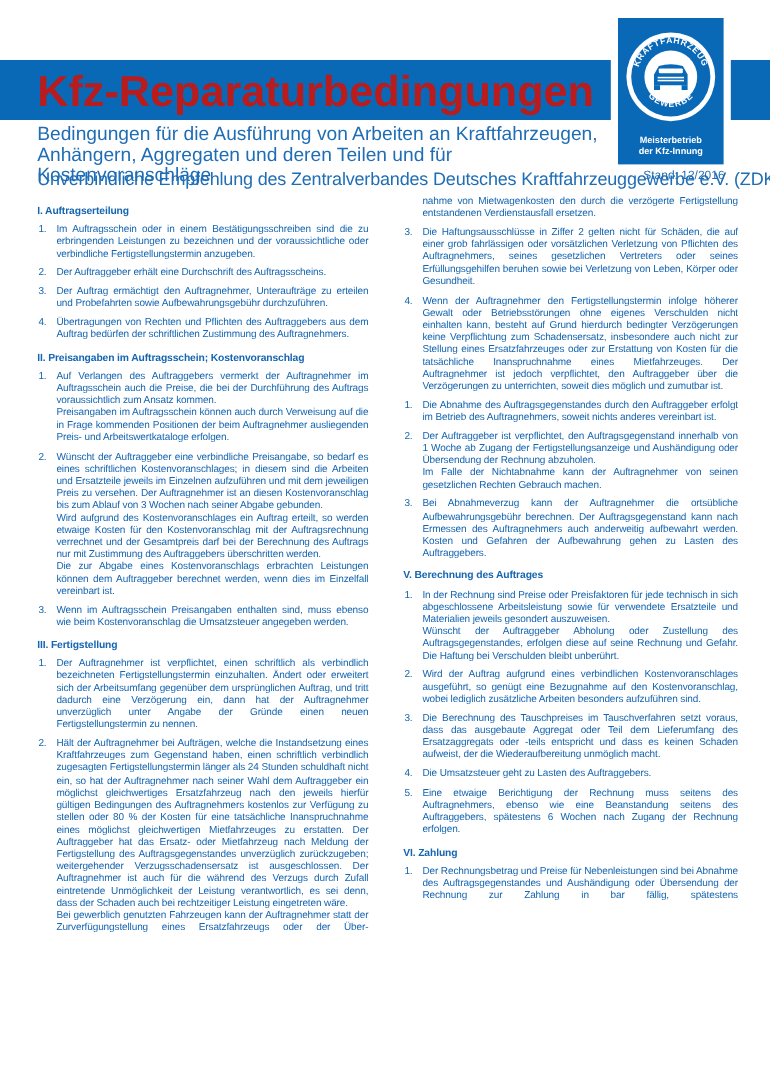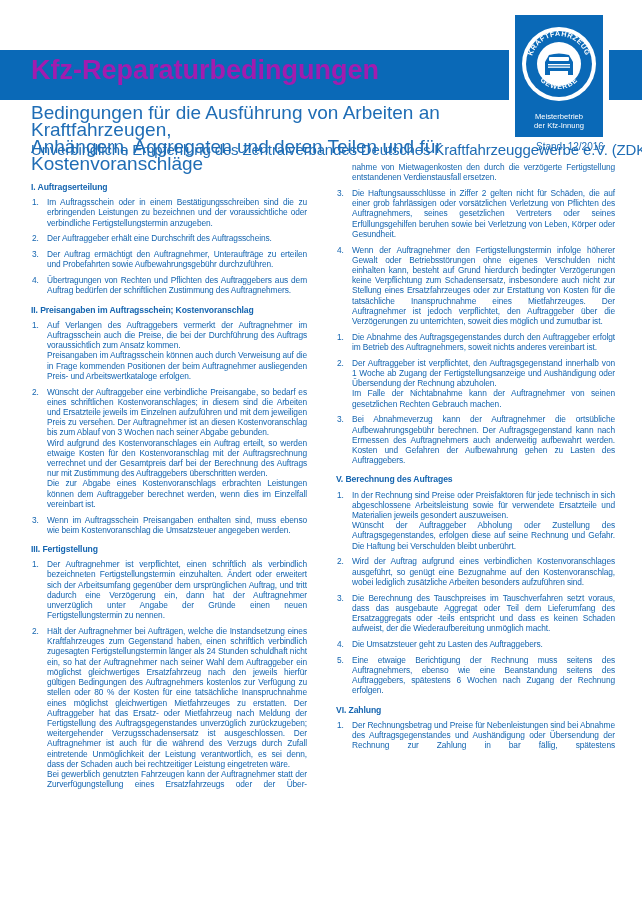--- a/index.html
+++ b/index.html
@@ -1,37 +1,37 @@
 <!DOCTYPE html>
 <html><head>
 <meta charset="utf-8">
 <style>
   * { margin: 0; padding: 0; box-sizing: border-box; }
   html, body { width: 642px; height: 897px; background: #ffffff; overflow: hidden; }
   body { position: relative; font-family: "Liberation Sans", sans-serif; color: #1a5fa8; }
 
   .banner { position: absolute; left: 0; top: 50px; width: 642px; height: 50px; background: #0a69b7; }
   .banner-gap { position: absolute; left: 509px; top: 50px; width: 100px; height: 50px; background: #ffffff; }
-  .title { position: absolute; left: 31px; top: 55px; font-size: 27px; font-weight: bold; color: #a21caf; letter-spacing: 0px; white-space: nowrap; }
+  .title { position: absolute; left: 31px; top: 55px; font-size: 36px; font-weight: bold; color: #b91c1c; letter-spacing: 0px; white-space: nowrap; }
 
   .logo { position: absolute; left: 515px; top: 15px; width: 88px; height: 122px; background: #0a69b7; color: #fff; }
   .logo svg { position: absolute; left: 4px; top: 4px; }
-  .logo-caption { position: absolute; left: 0; top: 97px; width: 88px; text-align: center; font-size: 7.6px; font-weight: normal; line-height: 9px; color: #ffffff; }
+  .logo-caption { position: absolute; left: 0; top: 97px; width: 88px; text-align: center; font-size: 7.6px; font-weight: bold; line-height: 9px; color: #ffffff; }
 
-  .subtitle { position: absolute; left: 31px; top: 104px; font-size: 19px; line-height: 17px; color: #1f6db5; width: 470px; }
+  .subtitle { position: absolute; left: 31px; top: 104px; font-size: 16px; line-height: 17px; color: #1f6db5; width: 470px; }
   .recommend { position: absolute; left: 31px; top: 141px; font-size: 15px; color: #1f6db5; white-space: nowrap; letter-spacing: -0.15px; }
   .stand { position: absolute; left: 536px; top: 141px; font-size: 10px; color: #1f6db5; white-space: nowrap; }
 
   .col { position: absolute; top: 170px; font-size: 8.35px; line-height: 10.2px; color: #1565b0; letter-spacing: -0.1px; }
   .col.left { left: 31px; width: 276px; }
   .col.right { left: 336px; width: 279px; }
   .col.right.cont { top: 162px; }
 
   .sec-title { font-weight: bold; font-size: 8.6px; color: #1565b0; margin: 9px 0 5px 0; }
-  .col > .sec-title:first-child { margin-top: 12px; }
+  .col > .sec-title:first-child { margin-top: 0; }
   .item { position: relative; padding-left: 16px; margin-bottom: 5.6px; text-align: justify; }
   .item .num { position: absolute; left: 1px; top: 0; }
   .item p { margin: 0; }
   .cont-text { padding-left: 16px; margin-bottom: 5.6px; text-align: justify; }
 </style>
 </head>
 <body>
 
 <div class="banner"></div>
 <div class="banner-gap"></div>

